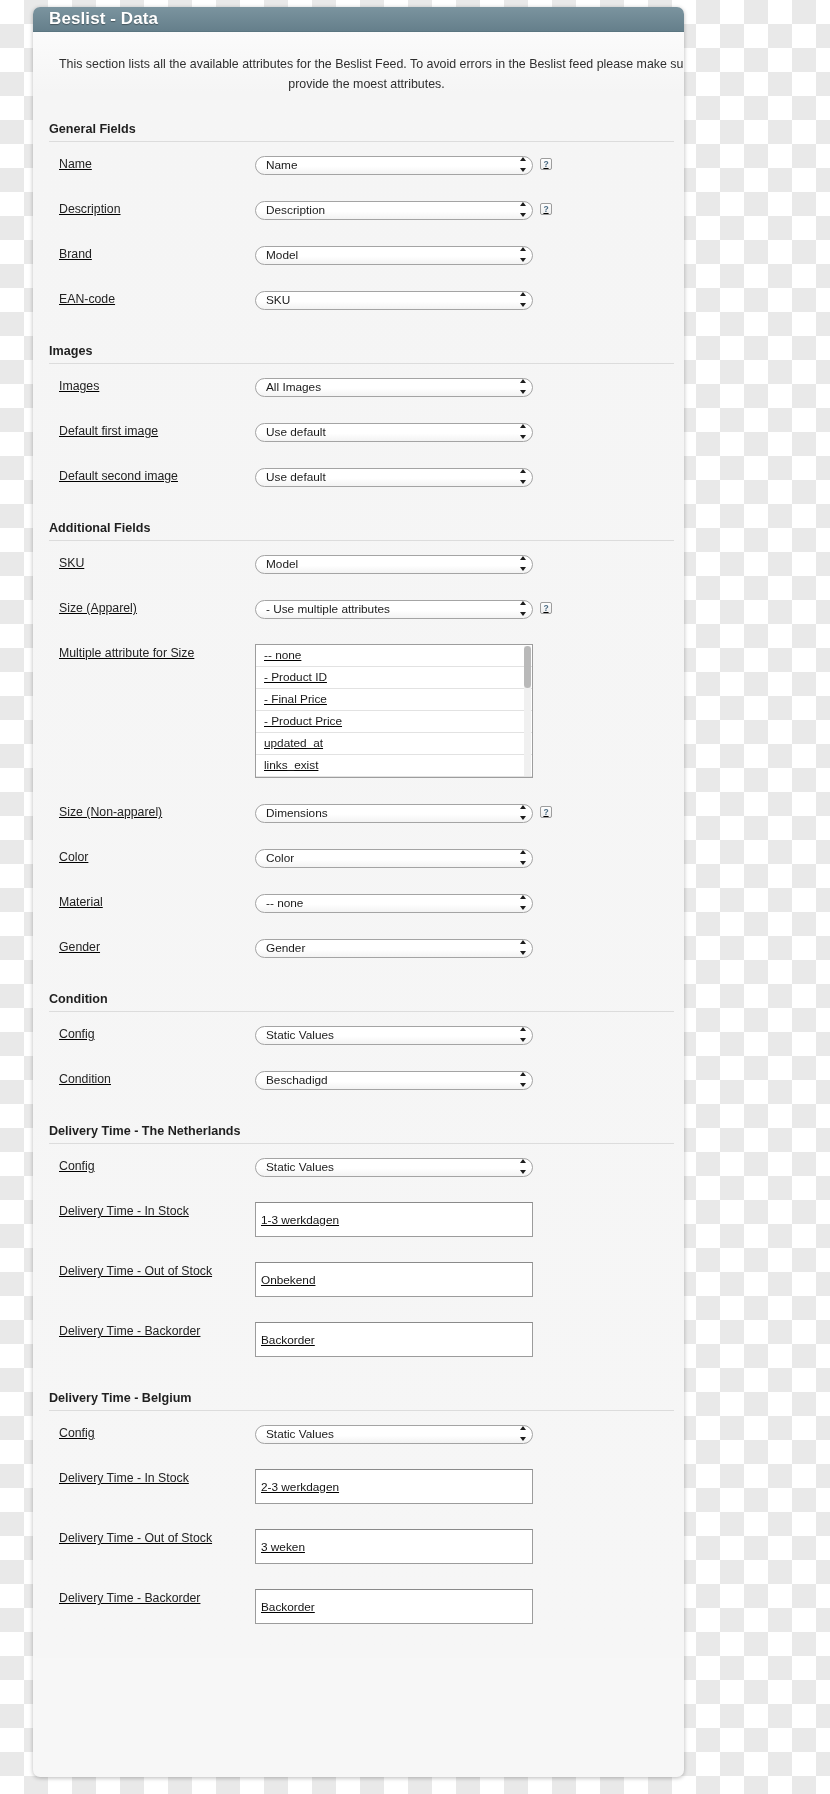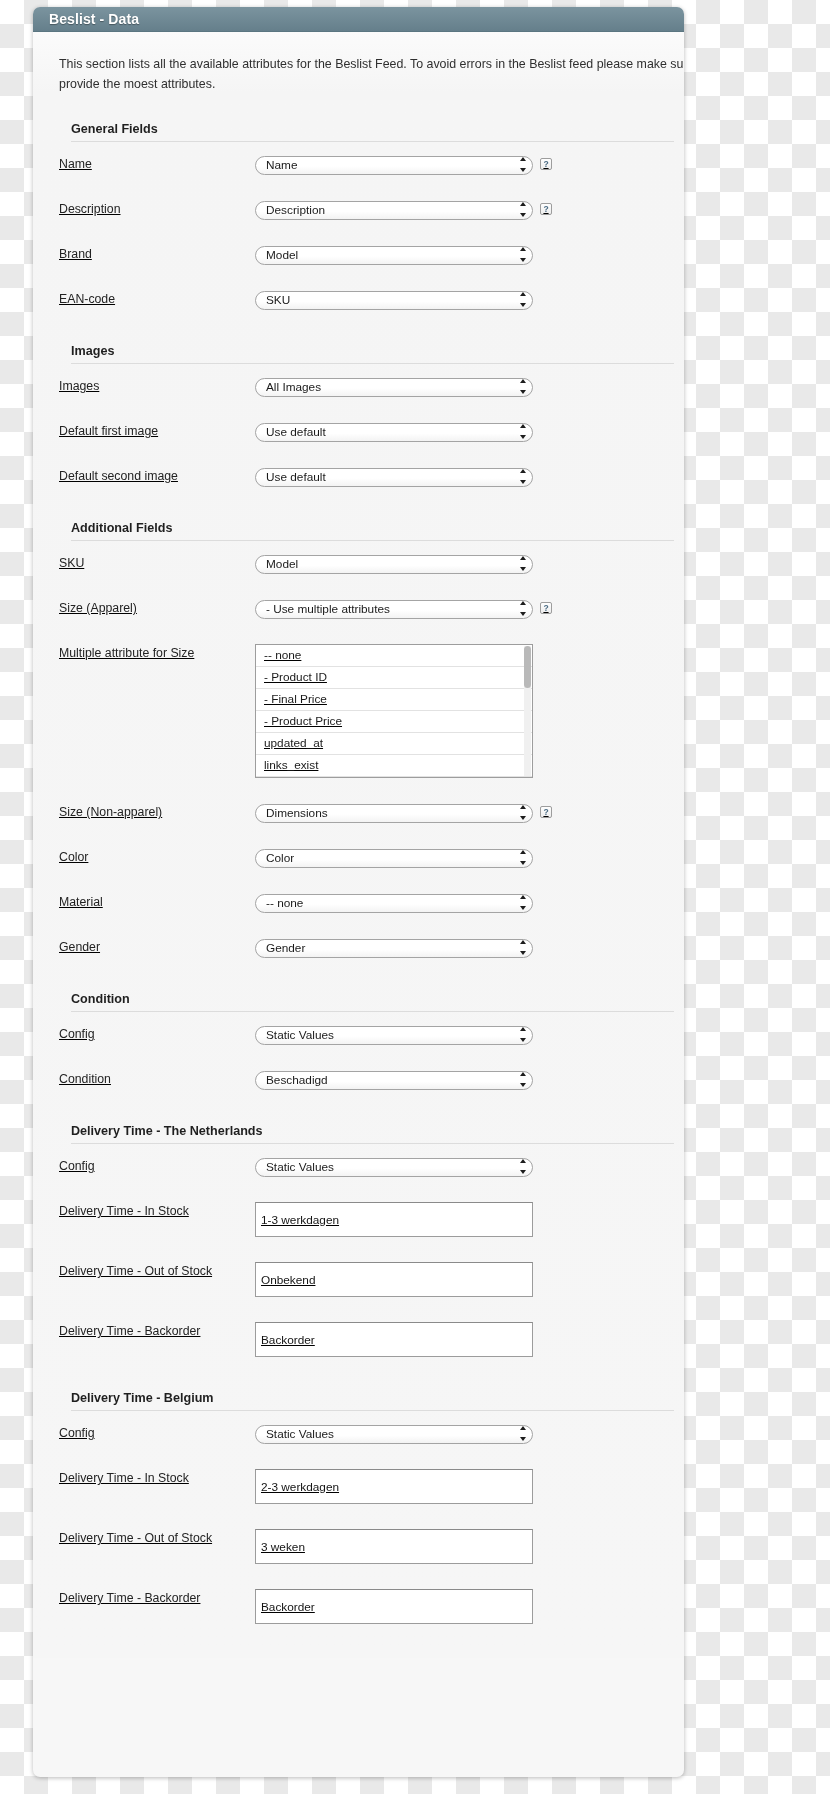--- a/index.html
+++ b/index.html
@@ -45,43 +45,43 @@
     background: #6f8a96;
     background: linear-gradient(#7b949f, #657f8b);
     border-bottom: 1px solid #5b7681;
     display: flex;
     align-items: center;
     padding: 0 0 0 16px;
     box-sizing: border-box;
   }
   #panel-head .title {
     color: #ffffff;
-    font-size: 14px;
+    font-size: 17px;
     font-weight: bold;
     letter-spacing: 0.1px;
     text-shadow: 0 1px 1px rgba(0,0,0,0.35);
     white-space: nowrap;
   }
 
   #panel-body {
     padding: 0 0 0 0;
     background: linear-gradient(#fbfbfb, #f5f5f5 60px, #f6f6f6);
   }
 
   .intro {
     font-size: 12.4px;
     color: #2f2f2f;
     line-height: 1.62;
     padding: 22px 10px 6px 26px;
     white-space: nowrap;
   }
-  .intro .l2 { display:block; }
+  .intro .l2 { display:block;text-align:center; }
 
   .section-head {
-    margin: 22px 10px 0 38px;
+    margin: 22px 10px 0 16px;
     padding: 0 0 5px 0;
     border-bottom: 1px solid #dcdcdc;
     font-size: 12.6px;
     font-weight: bold;
     color: #1f1f1f;
     white-space: nowrap;
   }
 
   .row {
     display: flex;

